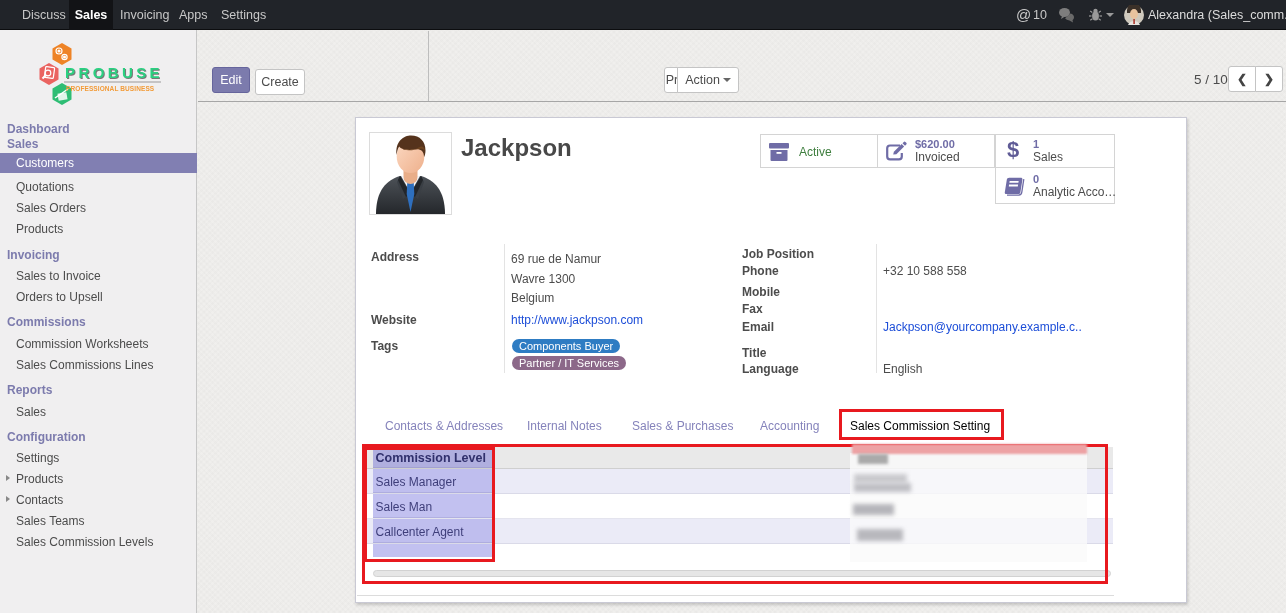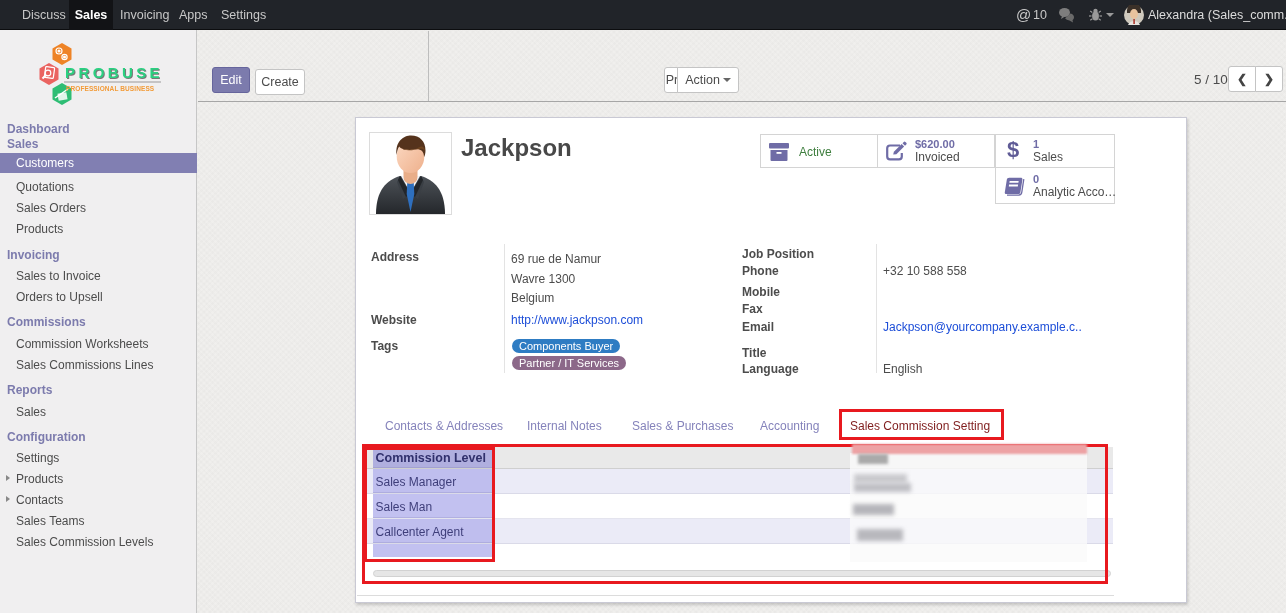--- a/index.html
+++ b/index.html
@@ -51,21 +51,21 @@
   .stat .num { color:#6f6ca6; font-weight:bold; font-size:11px; }
   .stat .lbl { color:#4c4c4c; font-size:12px; }
 
   .flabel { position:absolute; font-weight:bold; color:#4c4c4c; font-size:12px; }
   .fval { position:absolute; color:#4c4c4c; font-size:12px; }
   .flink { color:#1d4ed8; }
   .vsep { position:absolute; width:1px; background:#e3e3e3; }
   .pill { position:absolute; height:14px; line-height:14px; border-radius:8px; color:#fff; font-size:11px; padding:0 7px; }
 
   .tab { position:absolute; top:301px; font-size:12px; color:#8583bb; }
-  .tab.active { color:#7f1d1d; }
+  .tab.active { color:#000000; }
 
   
   .trow { position:absolute; left:10px; width:747px; }
   .pcell { position:absolute; left:16.5px; width:119px; }
   .rowtxt { position:absolute; left:19.5px; color:#3e3e7a; font-size:12px; }
 
   .redbox { position:absolute; border:3px solid #e8191f; z-index:5; }
   .blur { position:absolute; filter:blur(2px); z-index:6; }
 </style>
 </head>

